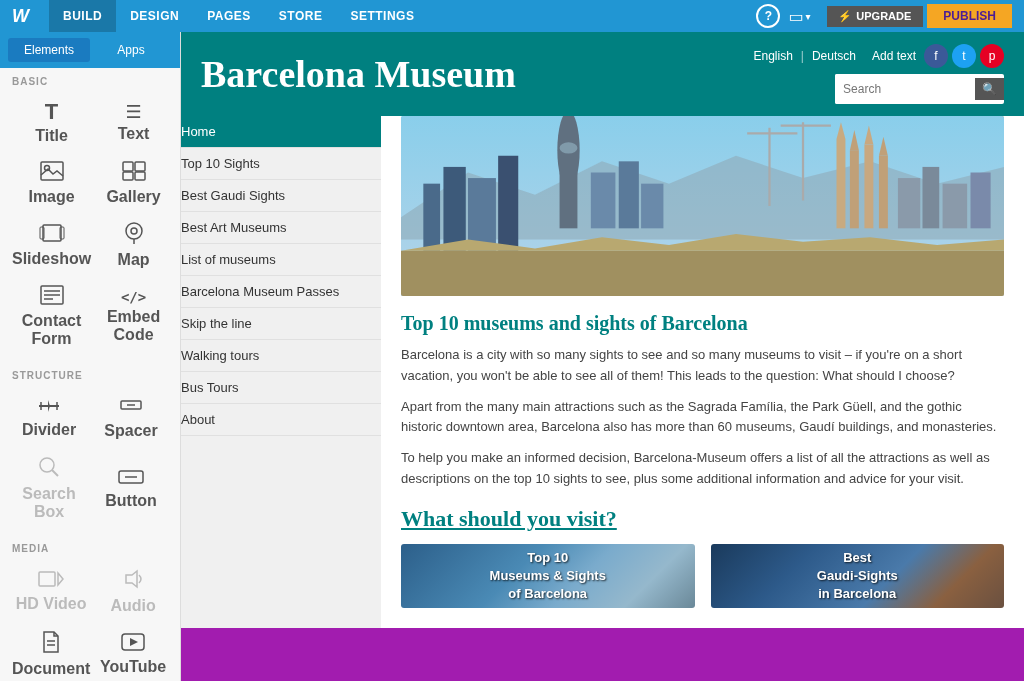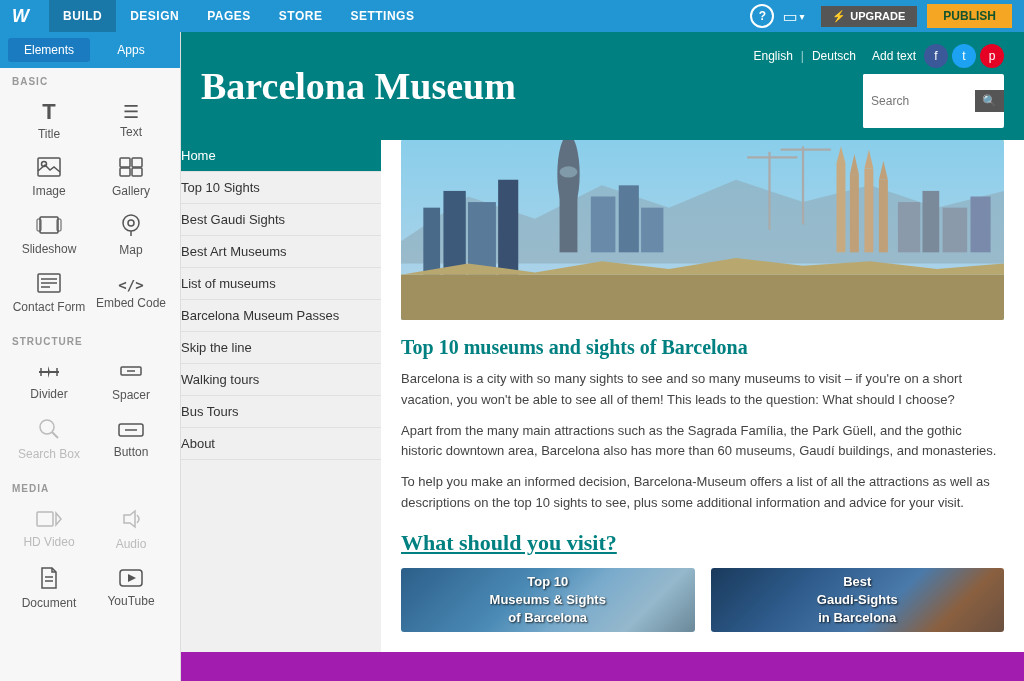--- a/index.html
+++ b/index.html
@@ -58,28 +58,27 @@
       font-size: 11px;
       font-weight: bold;
       padding: 4px 12px;
       border: none;
       cursor: pointer;
       display: flex; align-items: center; gap: 4px;
       margin-right: 4px;
     }
     .top-nav .publish-btn {
       background: #f5a623;
-      color: #14532d;
+      color: #4c1d95;
       font-size: 12px;
       font-weight: bold;
       padding: 5px 16px;
       border: none;
       cursor: pointer;
       text-transform: uppercase;
-      margin-left: 6px;
     }
 
     
     .main-layout {
       display: flex;
       height: calc(681px - 32px);
     }
 
     
     .left-sidebar {
@@ -136,22 +135,24 @@
     }
 
     .element-icon {
       font-size: 20px;
       color: #555;
       line-height: 1;
     }
     .element-icon.disabled { color: #bbb; }
 
     .element-label {
-      font-size: 12px;
+      font-size: 16px;
       color: #555;
+      text-align: center;
+      font-weight: bold;
     }
     .element-label.disabled { color: #bbb; }
 
     
     .website-area {
       flex: 1;
       overflow-y: auto;
       background: #e8e8e8;
       display: flex;
       flex-direction: column;
@@ -207,23 +208,23 @@
     .social-pi { background: #e60023; }
     .search-bar {
       display: flex;
       align-items: center;
       background: white;
       border-radius: 2px;
       overflow: hidden;
     }
     .search-input {
       border: none;
-      padding: 20px 8px;
+      padding: 8px 8px;
       font-size: 12px;
-      width: 112px;
+      width: 140px;
       outline: none;
       color: #999;
     }
     .search-btn {
       background: #555;
       border: none;
       padding: 4px 7px;
       cursor: pointer;
       color: white;
       font-size: 12px;

